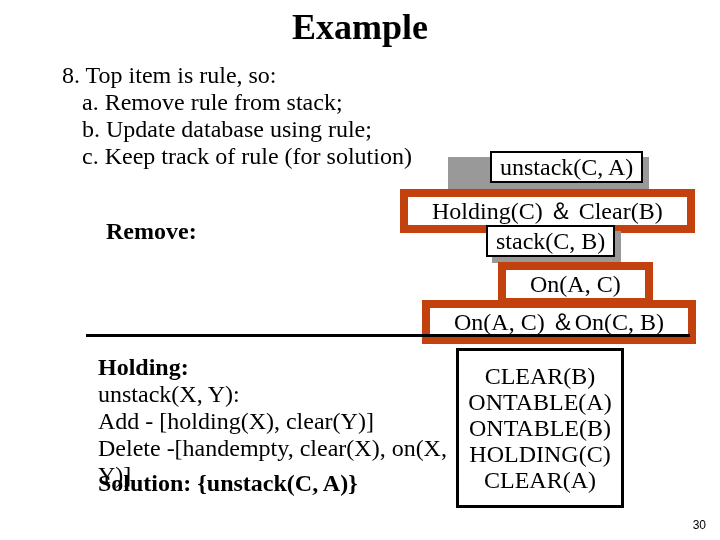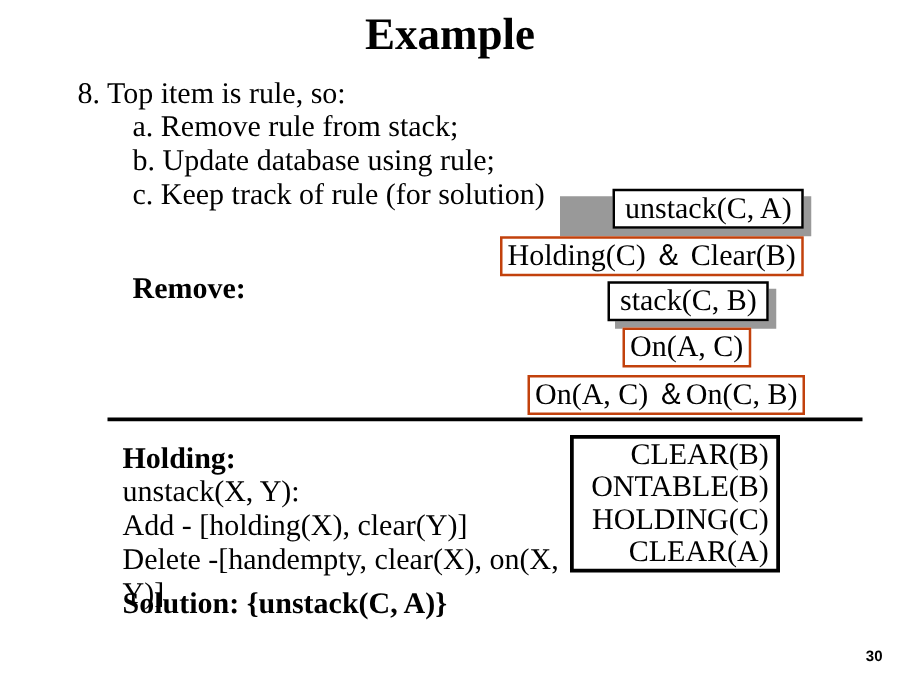--- a/index.html
+++ b/index.html
@@ -28,21 +28,21 @@
     font-size: 24px;
     line-height: 1.12;
   }
   .bullet8 {
     position: absolute;
     left: 62px;
     top: 62px;
     width: 640px;
   }
   .sub-indent {
-    margin-left: 44px;
+    margin-left: 20px;
   }
   .stack-label {
     position: absolute;
     left: 106px;
     top: 218px;
     font-weight: bold;
   }
   
   .shadow-box {
     position: absolute;
@@ -62,23 +62,23 @@
     border: 2px solid #000;
     text-align: center;
     padding: 0px 8px;
     line-height: 28px;
     white-space: nowrap;
   }
   
   .plain-box {
     position: absolute;
     background: #fff;
-    border: 2px solid #c2410c;
+    border: 8px solid #c2410c;
     text-align: center;
-    padding: 0px 4px;
+    padding: 0px 24px;
     line-height: 28px;
     white-space: nowrap;
     box-sizing: border-box;
   }
   .thick-border { border: 3px solid #000; }
   .hr {
     position: absolute;
     left: 86px;
     top: 334px;
     width: 604px;
@@ -97,31 +97,30 @@
     left: 98px;
     top: 470px;
     font-weight: bold;
   }
   .db-box {
     position: absolute;
     left: 456px;
     top: 348px;
     width: 168px;
     box-sizing: border-box;
-    text-align: right;
-    padding: 0 6px;
+    text-align: center;
+    padding: 12px 6px;
     line-height: 26px;
   }
   .page-num {
     position: absolute;
     right: 14px;
     bottom: 8px;
     font-size: 12px;
     font-family: Arial, sans-serif;
-    font-weight: bold;
   }
 </style>
 </head>
 <body>
 
 <div class="slide">
 
   <div class="title">Example</div>
 
   <div class="bullet8 body-text">
@@ -159,20 +158,21 @@
 
   <div class="db-block body-text">
     <div><span class="db-label">Holding:</span></div>
     <div>unstack(X, Y):</div>
     <div>Add - [holding(X), clear(Y)]</div>
     <div>Delete -[handempty, clear(X), on(X, Y)]</div>
   </div>
 
   <div class="plain-box thick-border body-text db-box">
     <div>CLEAR(B)</div>
+    <div>ONTABLE(A)</div>
     <div>ONTABLE(B)</div>
     <div>HOLDING(C)</div>
     <div>CLEAR(A)</div>
   </div>
 
   <div class="solution body-text">Solution: {unstack(C, A)}</div>
 
   <div class="page-num">30</div>
 
 </div>

